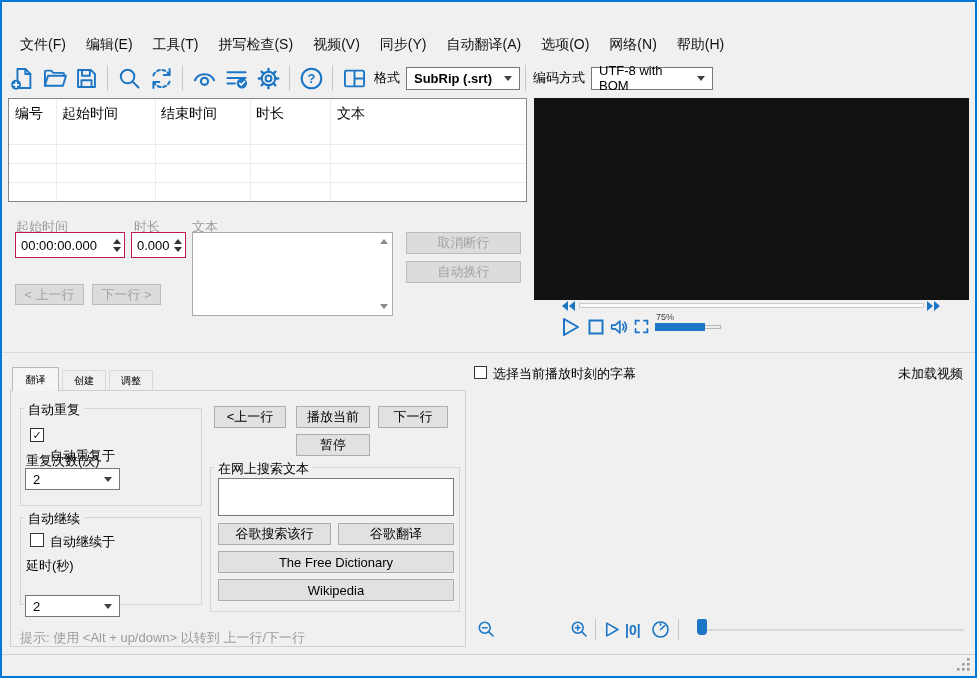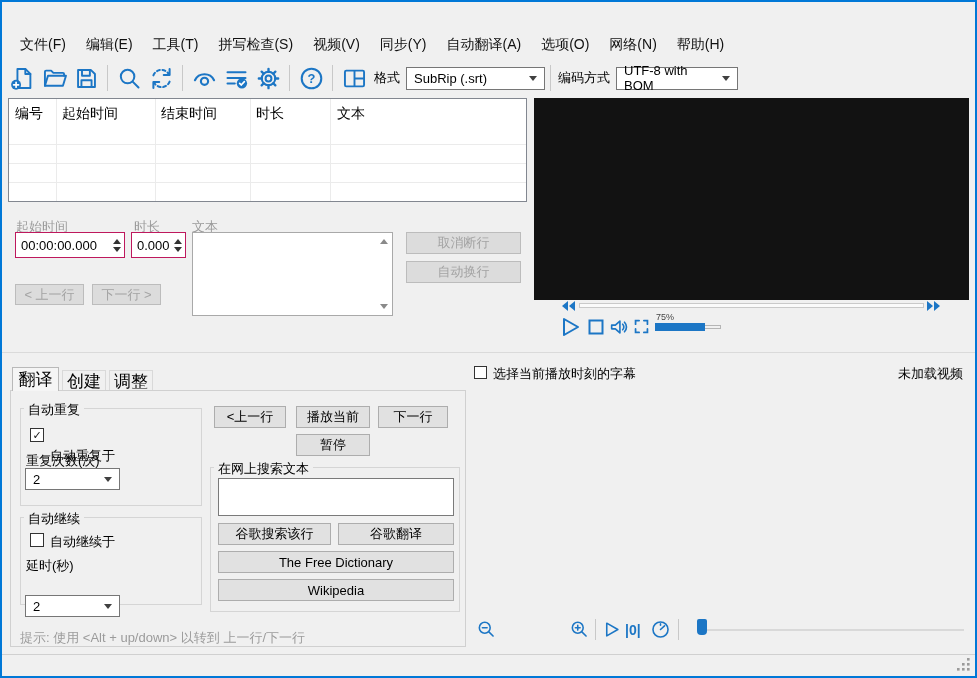--- a/index.html
+++ b/index.html
@@ -33,21 +33,21 @@
   .spin{background:#fff;border:1px solid #be185d;display:flex;align-items:stretch;font-size:13px;}
   .spin .val{flex:1;display:flex;align-items:center;padding-left:5px;color:#000;}
   .spinner{width:15px;display:flex;flex-direction:column;align-items:center;justify-content:center;gap:3px;}
   .tri-up{width:0;height:0;border:4px solid transparent;border-bottom:5px solid #333;border-top:none;}
   .tri-down{width:0;height:0;border:4px solid transparent;border-top:5px solid #333;border-bottom:none;}
   .tri-up.gray{border-bottom-color:#8a8a8a;} .tri-down.gray{border-top-color:#8a8a8a;}
   .vline{width:1px;background:#ebebeb;} .hline{height:1px;background:#ebebeb;}
   
   #waveform{background:#050505;background-image:linear-gradient(#181818 1px,transparent 1px),linear-gradient(90deg,#181818 1px,transparent 1px);background-size:12px 12px;display:flex;align-items:center;justify-content:center;}
   #waveform .ph{color:#8f8f8f;font-size:13px;}
-  .tab{border:1px solid #d9d9d9;border-bottom:none;background:#f0f0f0;display:flex;align-items:center;justify-content:center;font-size:17px;color:#000;}
+  .tab{border:1px solid #d9d9d9;border-bottom:none;background:#f0f0f0;display:flex;align-items:center;justify-content:center;font-size:10px;color:#000;}
 </style>
 </head>
 <body>
 
 <div id="win">
 
 
   <div id="menubar" class="abs">
     <span class="menu-item">文件(F)</span>
     <span class="menu-item">编辑(E)</span>
@@ -127,21 +127,21 @@
       </svg>
     </div>
     <div class="tool-sep"></div>
     <div class="tool-btn">
       <svg width="27" height="27" viewBox="0 0 24 24" fill="none" stroke="#1c76c5" stroke-width="1.7" stroke-linejoin="round">
         <rect x="3.5" y="5" width="17" height="14" rx="1.2"></rect>
         <path d="M12 5 V19 M12 12 H20.5"></path>
       </svg>
     </div>
     <span class="tx" style="margin:0 6px 0 4px;">格式</span>
-    <div class="combo" style="width:139px;height:23px;">
+    <div class="combo" style="width:114px;height:23px;font-weight:bold;">
         <span>SubRip (.srt)</span>
       </div>
     <div class="tool-sep"></div>
     <span class="tx" style="margin:0 6px 0 2px;">编码方式</span>
     <div class="combo" style="width:122px;height:23px;">
         <span>UTF-8 with BOM</span>
       </div>
   </div>
 
   <div class="abs" style="left:6px;top:96px;width:519px;height:104px;background:#fff;border:1px solid #828790;">

